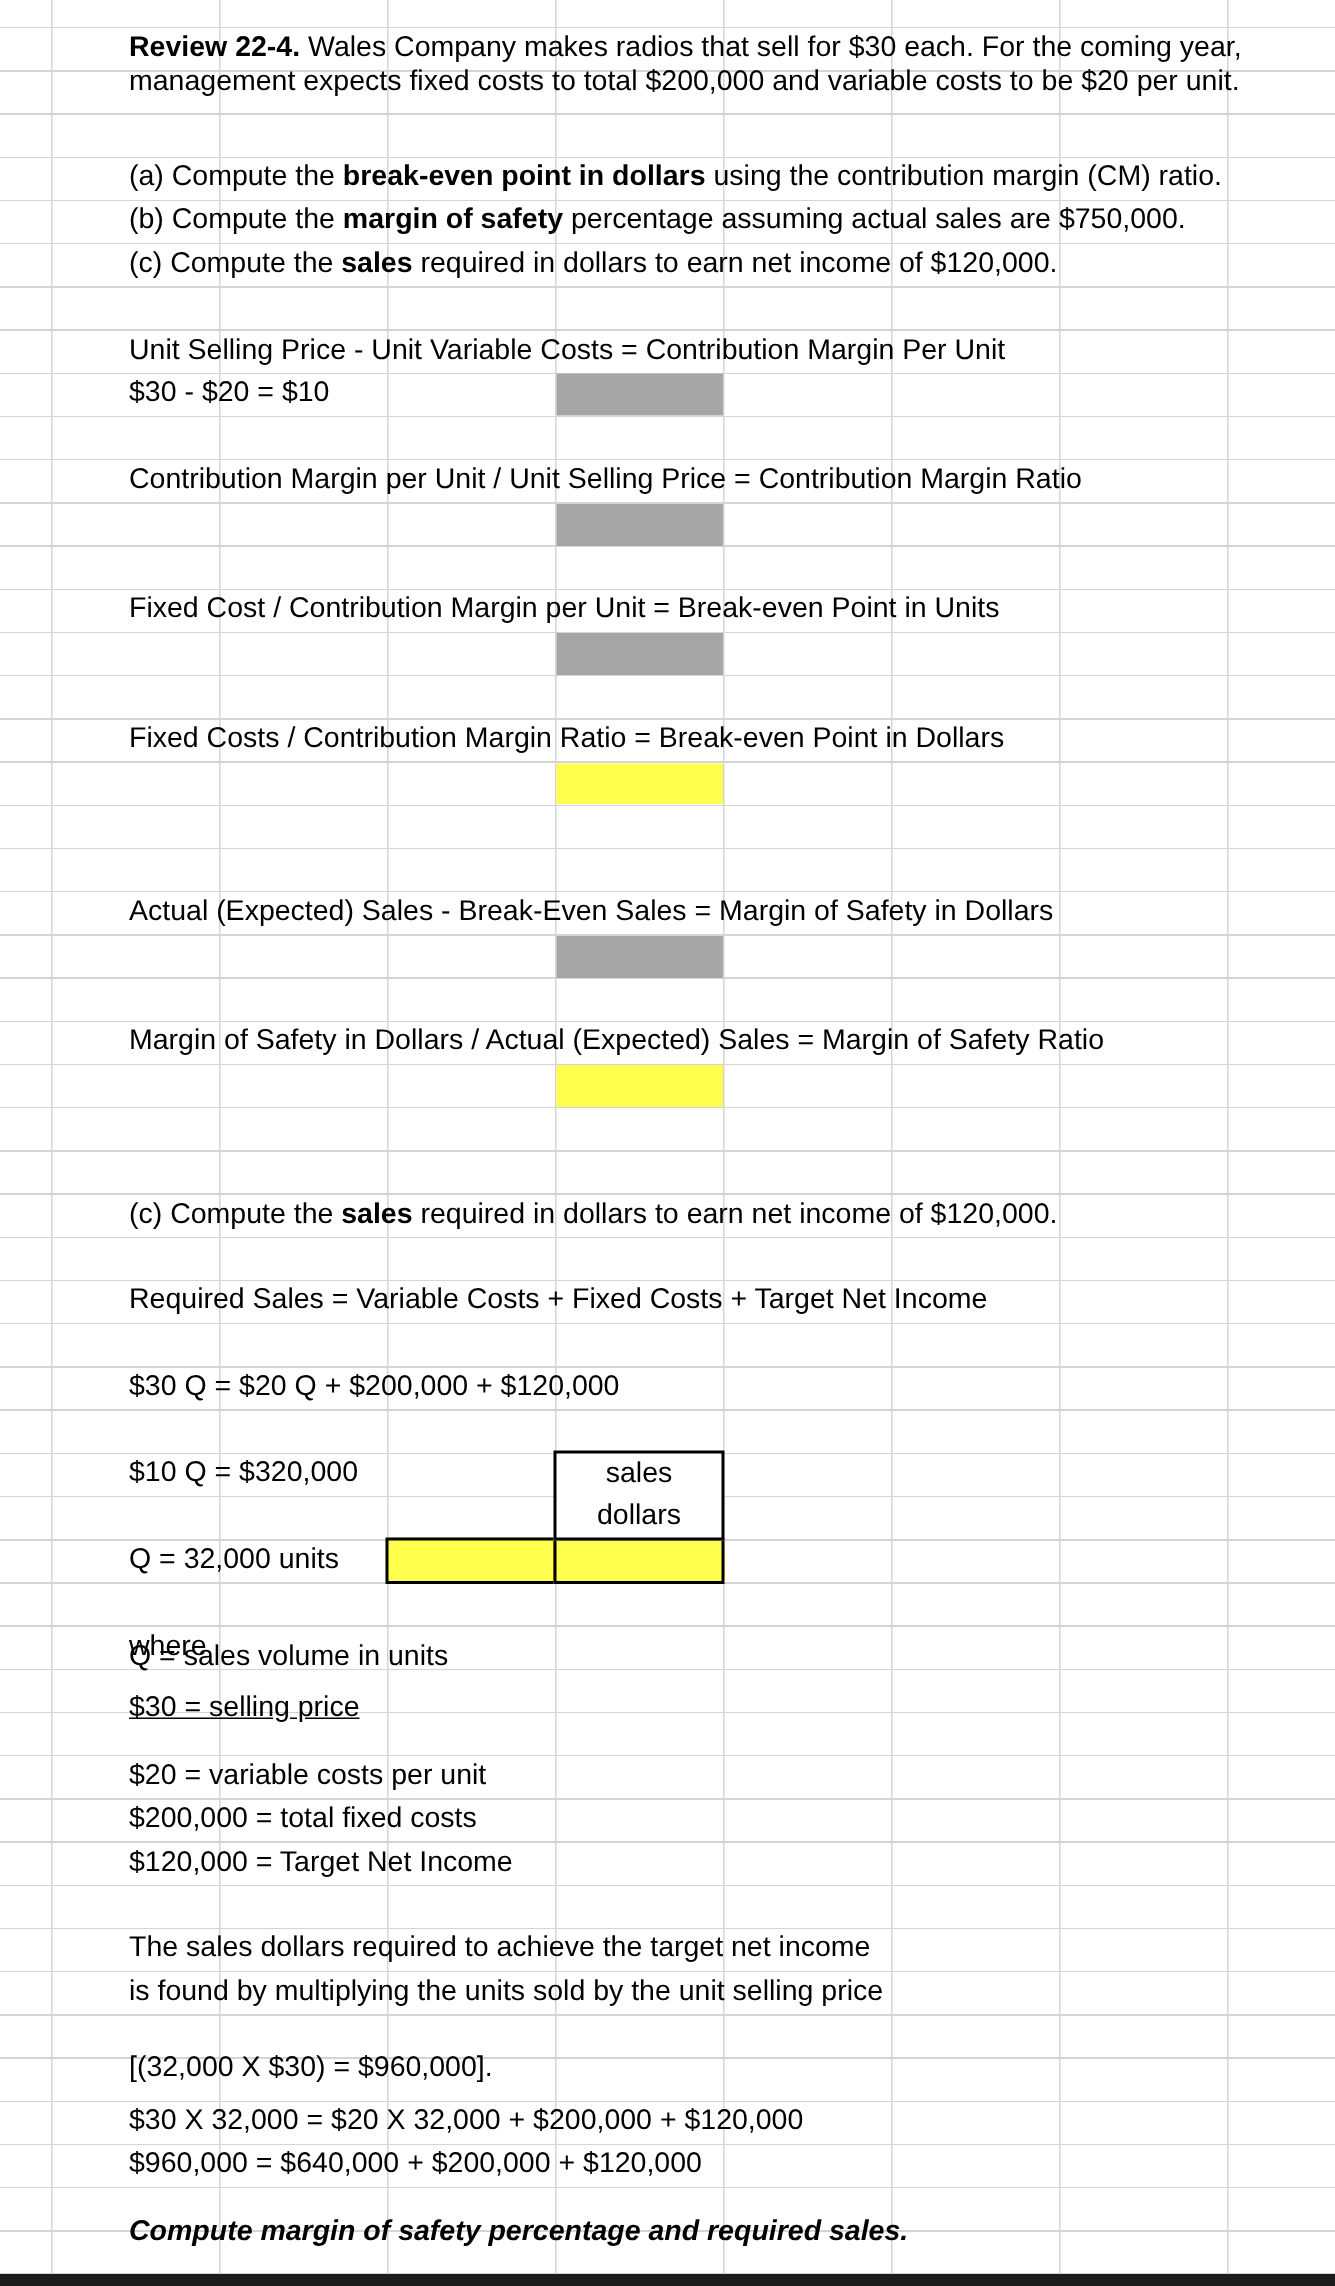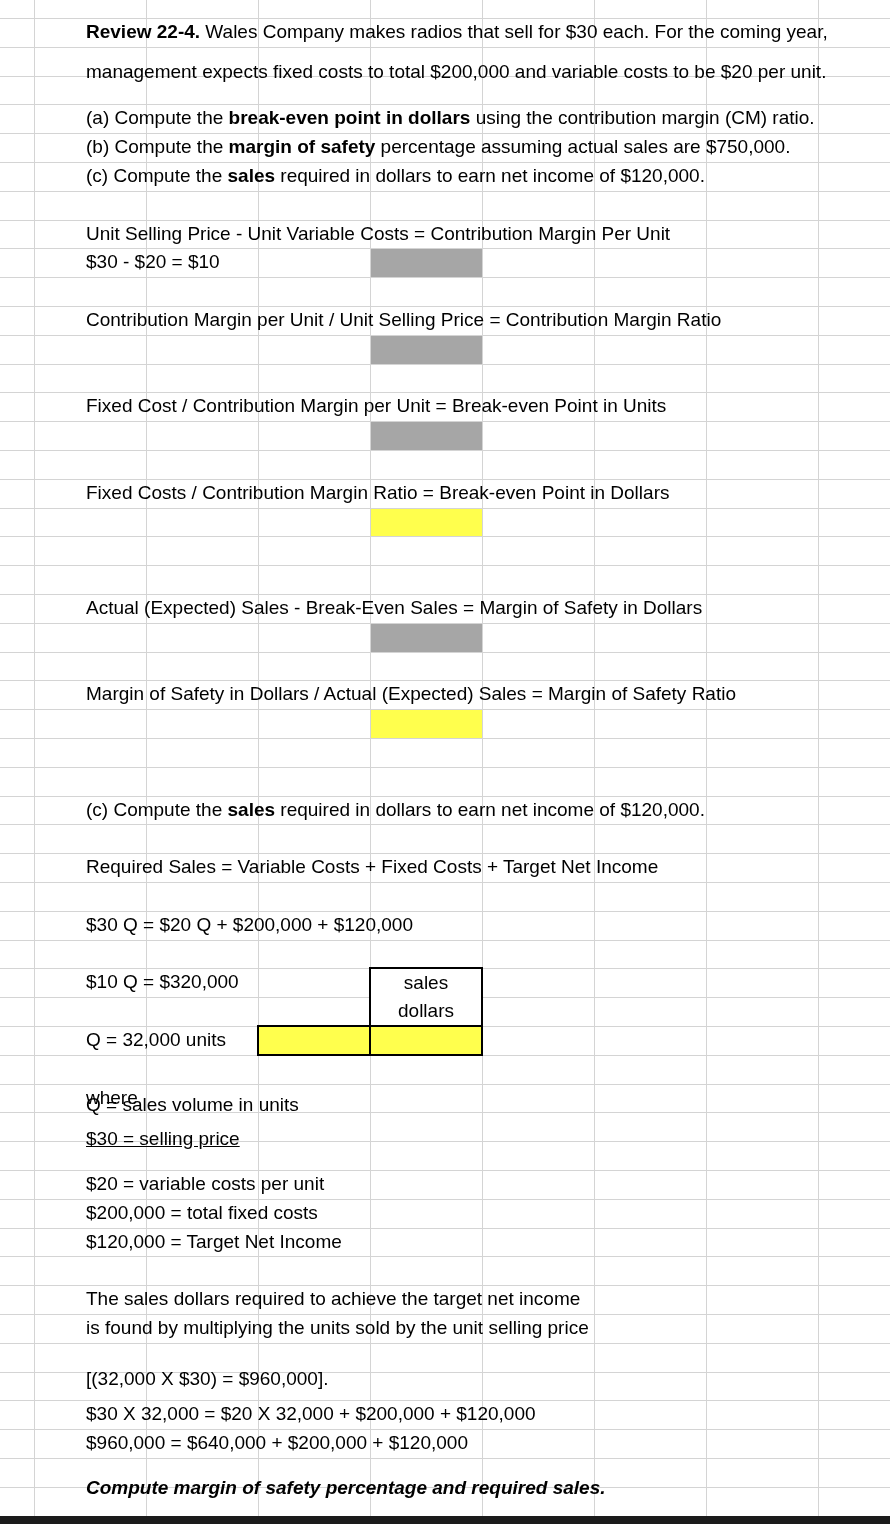--- a/index.html
+++ b/index.html
@@ -54,21 +54,21 @@
     <div class="fill" style="left: 371px; top: 508.6px; width: 111px; height: 27.8px; background: rgb(255, 255, 77);"></div>
     <div class="fill" style="left: 371px; top: 623.8px; width: 111px; height: 27.8px; background: rgb(166, 166, 166);"></div>
     <div class="fill" style="left: 371px; top: 710.2px; width: 111px; height: 27.8px; background: rgb(255, 255, 77);"></div>
     <div class="fill" style="left: 257px; top: 1025px; width: 114px; height: 30.8px; box-sizing: border-box; border: 2px solid rgb(0, 0, 0); background: rgb(255, 255, 77);"></div>
     <div class="fill" style="left: 369px; top: 1025px; width: 114px; height: 30.8px; box-sizing: border-box; border: 2px solid rgb(0, 0, 0); background: rgb(255, 255, 77);"></div>
     <div class="salesbox" style="left: 369px; top: 967.4px; width: 114px; height: 59.6px; border: 2px solid rgb(0, 0, 0); background: rgb(255, 255, 255);">
       <div>sales</div>
       <div>dollars</div>
     </div>
     <div class="rowtext" style="top: 18px;"><span class="b">Review 22-4.</span><span> Wales Company makes radios that sell for $30 each. For the coming year,</span></div>
-    <div class="rowtext" style="top: 58px;"><span>management expects fixed costs to total $200,000 and variable costs to be $20 per unit.</span></div>
+    <div class="rowtext" style="top: 41px;"><span>management expects fixed costs to total $200,000 and variable costs to be $20 per unit.</span></div>
     <div class="rowtext" style="top: 104.4px;"><span>(a) Compute the </span><span class="b">break-even point in dollars</span><span> using the contribution margin (CM) ratio.</span></div>
     <div class="rowtext" style="top: 133.2px;"><span>(b) Compute the </span><span class="b">margin of safety</span><span> percentage assuming actual sales are $750,000.</span></div>
     <div class="rowtext" style="top: 162px;"><span>(c) Compute the </span><span class="b">sales</span><span> required in dollars to earn net income of $120,000.</span></div>
     <div class="rowtext" style="top: 219.6px;"><span>Unit Selling Price - Unit Variable Costs = Contribution Margin Per Unit</span></div>
     <div class="rowtext" style="top: 248.4px; text-align: center;"><span>$30 - $20 = $10</span></div>
     <div class="rowtext" style="top: 306px;"><span>Contribution Margin per Unit / Unit Selling Price = Contribution Margin Ratio</span></div>
     <div class="rowtext" style="top: 392.4px;"><span>Fixed Cost / Contribution Margin per Unit = Break-even Point in Units</span></div>
     <div class="rowtext" style="top: 478.8px; text-align: center;"><span>Fixed Costs / Contribution Margin Ratio = Break-even Point in Dollars</span></div>
     <div class="rowtext" style="top: 594px;"><span>Actual (Expected) Sales - Break-Even Sales = Margin of Safety in Dollars</span></div>
     <div class="rowtext" style="top: 680.4px; text-align: center;"><span>Margin of Safety in Dollars / Actual (Expected) Sales = Margin of Safety Ratio</span></div>

